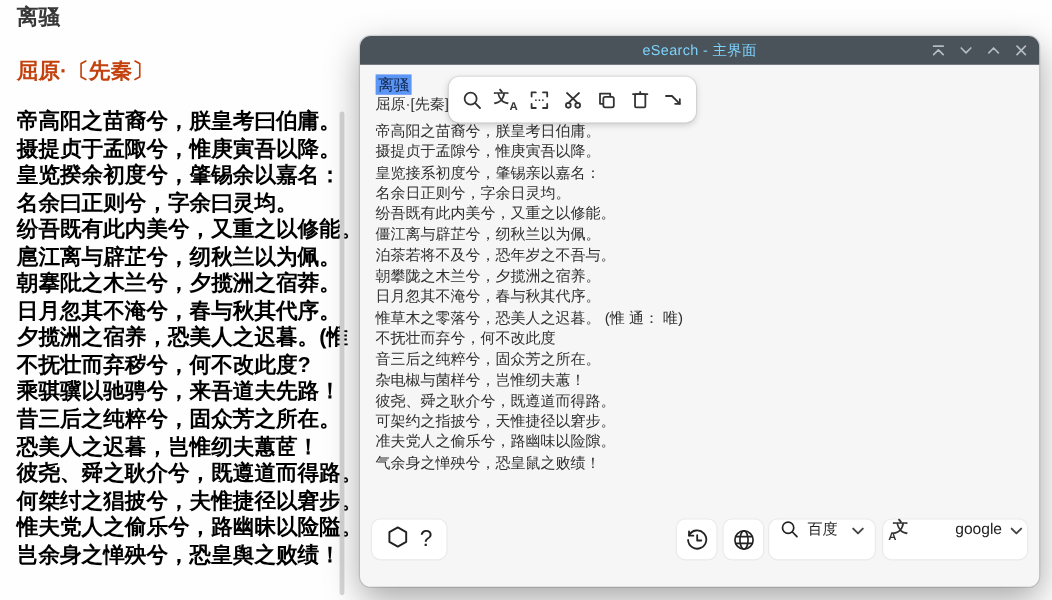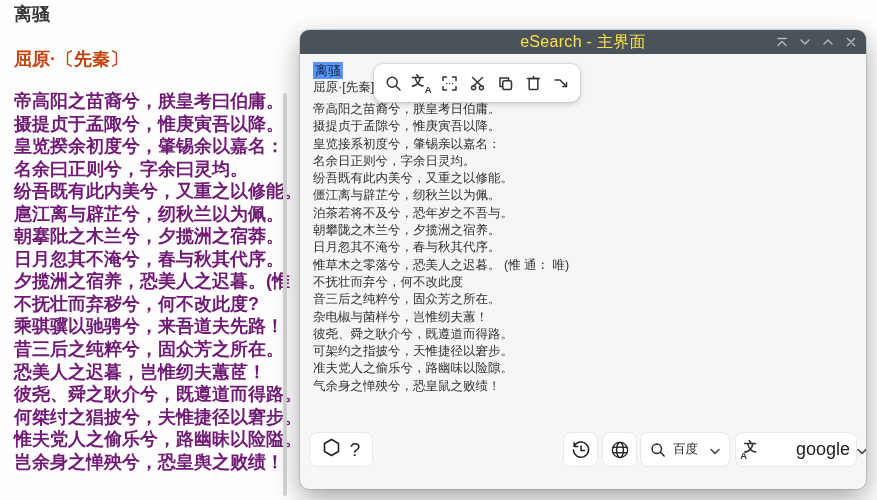--- a/index.html
+++ b/index.html
@@ -7,32 +7,32 @@
   body {
     font-family:"Liberation Sans","DejaVu Sans",sans-serif;
     background:#ffffff; position:relative; color:#3a3a3a;
   }
 
   
   .bg-page { position:absolute; inset:0; background:#fefefe; }
   .bg-title  { position:absolute; left:14px; top:2px;  font-size:18px; font-weight:bold; color:#383838; }
   .bg-author { position:absolute; left:14px; top:47px; font-size:18px; font-weight:bold; color:#c2410c; }
   .bg-lines  { position:absolute; left:14px; top:90px; font-size:18px; font-weight:bold;
-               line-height:22.55px; color:#701a75; white-space:nowrap; }
+               line-height:22.55px; color:#000000; white-space:nowrap; }
   .page-scrollbar { position:absolute; left:283px; top:93px; width:4px; height:403px;
                background:#d7d7d7; border-radius:2px; }
 
   
   .win { position:absolute; left:300px; top:30px; width:566px; height:459px;
          background:#f6f6f6; border-radius:9px;
          box-shadow:0 0 0 1px rgba(0,0,0,.12), 0 10px 28px rgba(0,0,0,.35); }
   .titlebar { position:absolute; left:0; top:0; width:100%; height:24px;
               background:#4a525a; border-radius:9px 9px 0 0;
               display:flex; align-items:center; justify-content:center; }
-  .titlebar .title { font-size:16px; color:#fde047; letter-spacing:.3px; }
+  .titlebar .title { font-size:12px; color:#7dd3fc; letter-spacing:.3px; }
   .tb-icons { position:absolute; right:9px; top:0; height:24px; display:flex; align-items:center; gap:11px; }
   .tb-icons svg { display:block; }
 
   .win-content { position:absolute; left:0; top:24px; width:566px; height:435px; overflow:hidden; }
 
   
   .ocr { position:absolute; left:13px; top:8px; font-size:12.5px; color:#2f2f2f; white-space:nowrap; }
   .ocr-sel { display:inline-block; background:#5b95f5; color:#10264d; padding:0 2px;
              height:17px; line-height:17px; font-size:13px; }
   .ocr-author { height:17px; line-height:17px; }
@@ -55,25 +55,25 @@
               border-radius:7px; box-shadow:0 0 0 1px rgba(0,0,0,.05);
               display:flex; align-items:center; justify-content:center; gap:9px; }
   .q-mark { font-size:19px; color:#222; }
   .btm-btn { position:absolute; top:379px; width:33px; height:33px; background:#fff; border-radius:7px;
              box-shadow:0 0 0 1px rgba(0,0,0,.05);
              display:flex; align-items:center; justify-content:center; cursor:pointer; }
   .btn-history { left:264px; }
   .btn-globe   { left:303px; }
   .pill { position:absolute; top:379px; height:33px; background:#fff; border-radius:7px;
           box-shadow:0 0 0 1px rgba(0,0,0,.05);
-          display:flex; align-items:center; gap:7px; padding:0 9px; cursor:pointer; }
+          display:flex; align-items:flex-start; gap:7px; padding:0 9px; cursor:pointer; }
   .pill-search { left:341px; width:88px; }
   .pill-trans  { left:436px; width:120px; }
   .pill .label { font-size:12.5px; color:#1d1d1d; flex:1; }
-  .pill-trans .label { font-size:18px; padding-left:4px;margin-left:40px; }
+  .pill-trans .label { font-size:13px; padding-left:4px;margin-left:40px; }
 </style>
 </head>
 <body>
 
 <div class="bg-page">
   <div class="bg-title">离骚</div>
   <div class="bg-author">屈原·〔先秦〕</div>
   <div class="bg-lines">
     <div>帝高阳之苗裔兮，朕皇考曰伯庸。</div>
     <div>摄提贞于孟陬兮，惟庚寅吾以降。</div>

